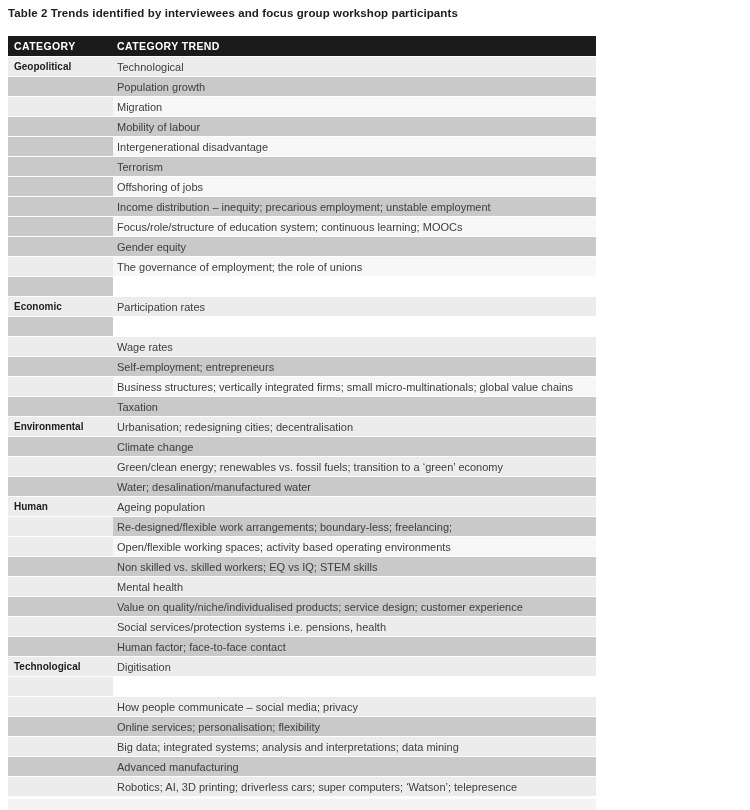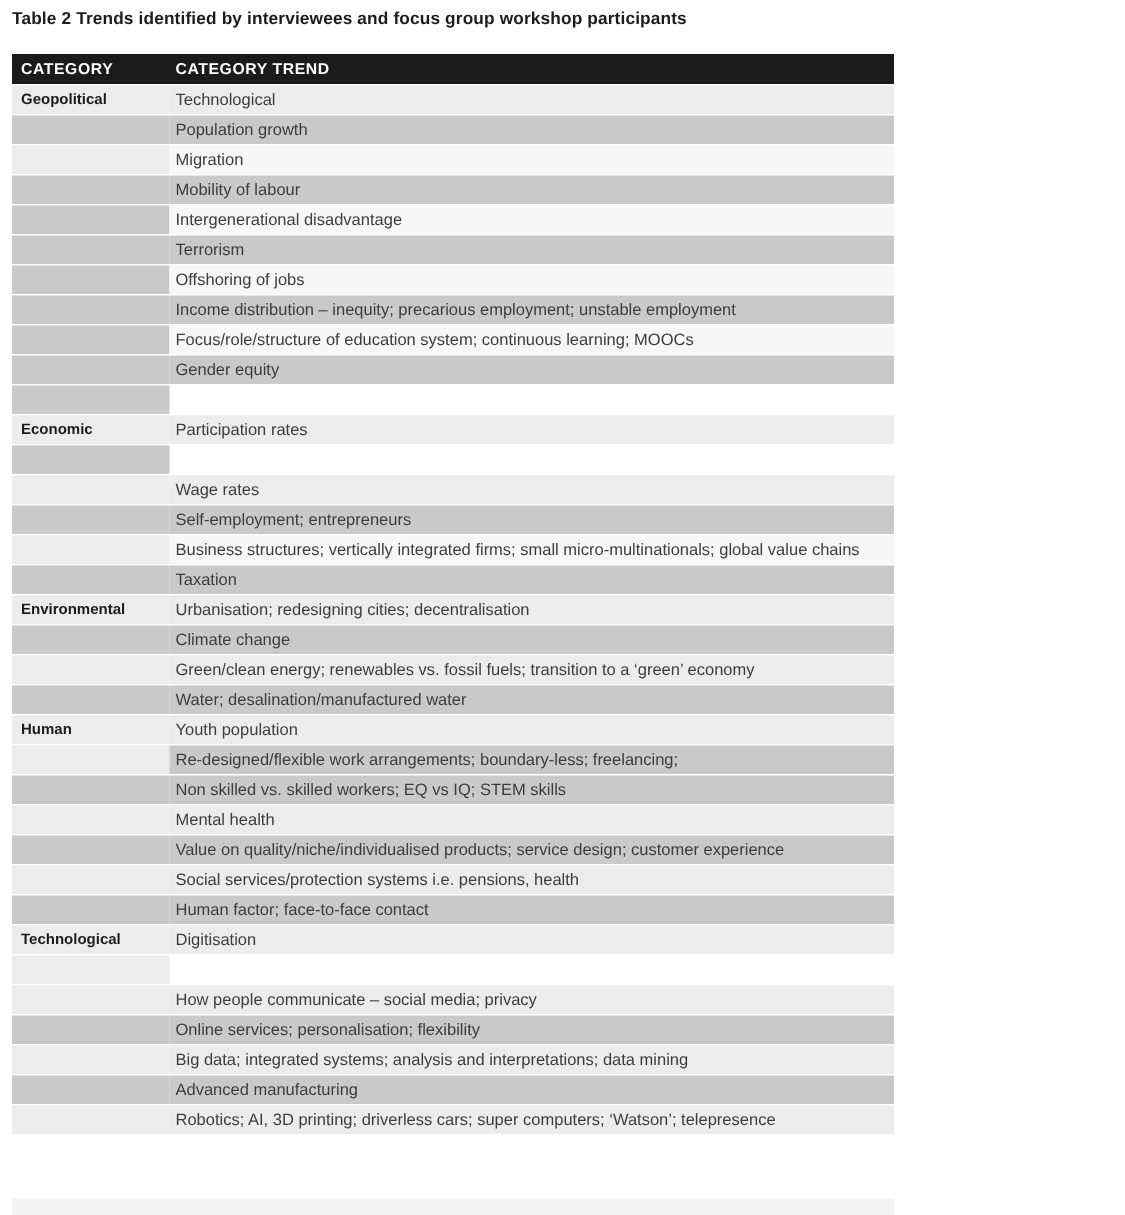--- a/index.html
+++ b/index.html
@@ -130,20 +130,24 @@
         </div>
         <div class="row">
           <div class="cell cat shade-dark"></div>
           <div class="cell trend shade-white">Focus/role/structure of education system; continuous learning; MOOCs</div>
         </div>
         <div class="row">
           <div class="cell cat shade-dark"></div>
           <div class="cell trend shade-dark">Gender equity</div>
         </div>
         <div class="row">
+          <div class="cell cat shade-light"></div>
+          <div class="cell trend shade-white">The governance of employment; the role of unions</div>
+        </div>
+        <div class="row">
           <div class="cell cat shade-dark"></div>
         </div>
         <div class="row">
           <div class="cell cat shade-light">Economic</div>
           <div class="cell trend shade-light">Participation rates</div>
         </div>
         <div class="row">
           <div class="cell cat shade-dark"></div>
         </div>
         <div class="row">
@@ -173,25 +177,29 @@
         <div class="row">
           <div class="cell cat shade-light"></div>
           <div class="cell trend shade-light">Green/clean energy; renewables vs. fossil fuels; transition to a ‘green’ economy</div>
         </div>
         <div class="row">
           <div class="cell cat shade-dark"></div>
           <div class="cell trend shade-dark">Water; desalination/manufactured water</div>
         </div>
         <div class="row">
           <div class="cell cat shade-light">Human</div>
-          <div class="cell trend shade-light">Youth population</div>
+          <div class="cell trend shade-light">Ageing population</div>
         </div>
         <div class="row">
           <div class="cell cat shade-light"></div>
           <div class="cell trend shade-dark">Re-designed/flexible work arrangements; boundary-less; freelancing;</div>
+        </div>
+        <div class="row">
+          <div class="cell cat shade-light"></div>
+          <div class="cell trend shade-white">Open/flexible working spaces; activity based operating environments</div>
         </div>
         <div class="row">
           <div class="cell cat shade-dark"></div>
           <div class="cell trend shade-dark">Non skilled vs. skilled workers; EQ vs IQ; STEM skills</div>
         </div>
         <div class="row">
           <div class="cell cat shade-light"></div>
           <div class="cell trend shade-light">Mental health</div>
         </div>
         <div class="row">

